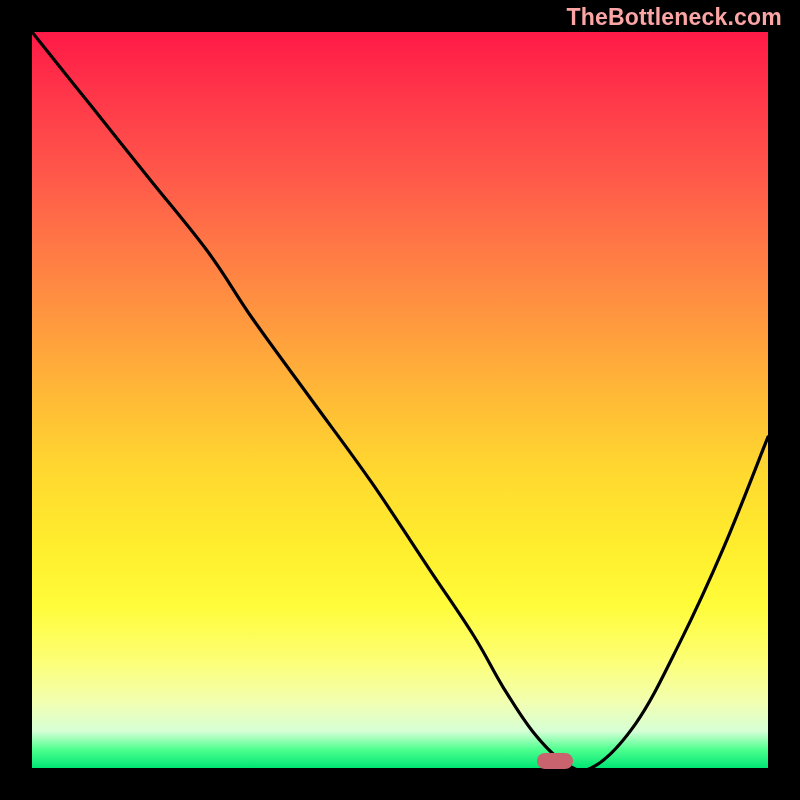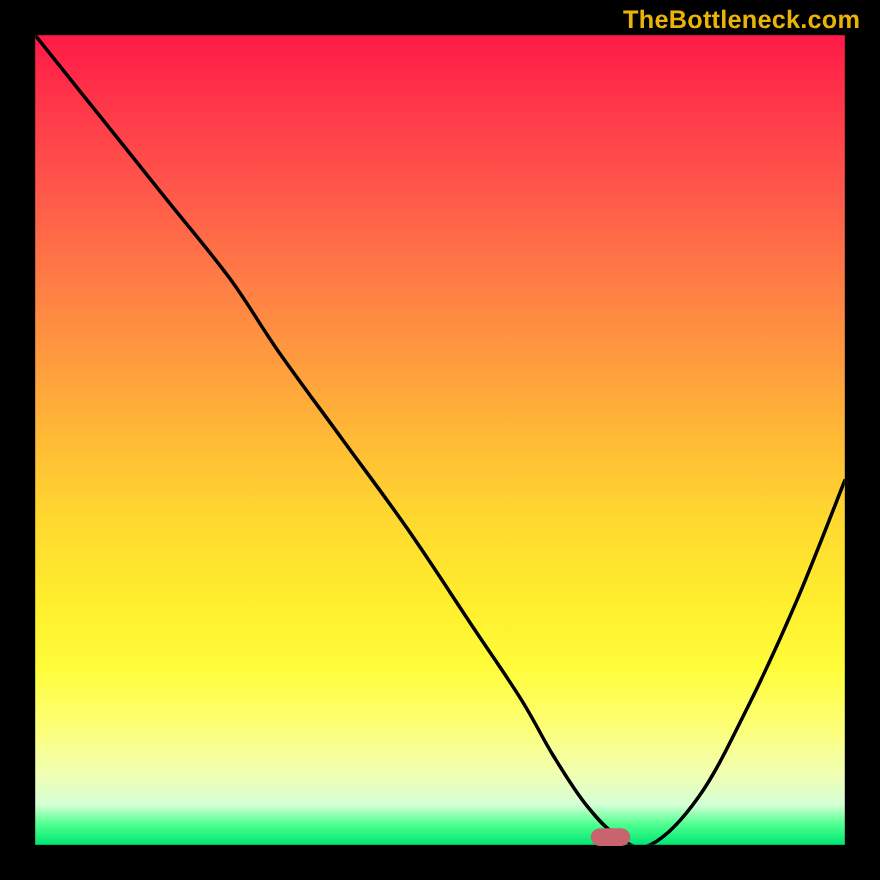--- a/index.html
+++ b/index.html
@@ -16,21 +16,21 @@
     left: 0;
     top: 0;
     width: 800px;
     height: 800px;
     background: #000;
   }
   .watermark {
     position: absolute;
     top: 4px;
     right: 18px;
-    color: #eab308;
+    color: #fca5a5;
     font-size: 23px;
     font-weight: 600;
     letter-spacing: 0.2px;
     user-select: none;
   }
   .plot {
     position: absolute;
     left: 32px;
     top: 32px;
     width: 736px;

